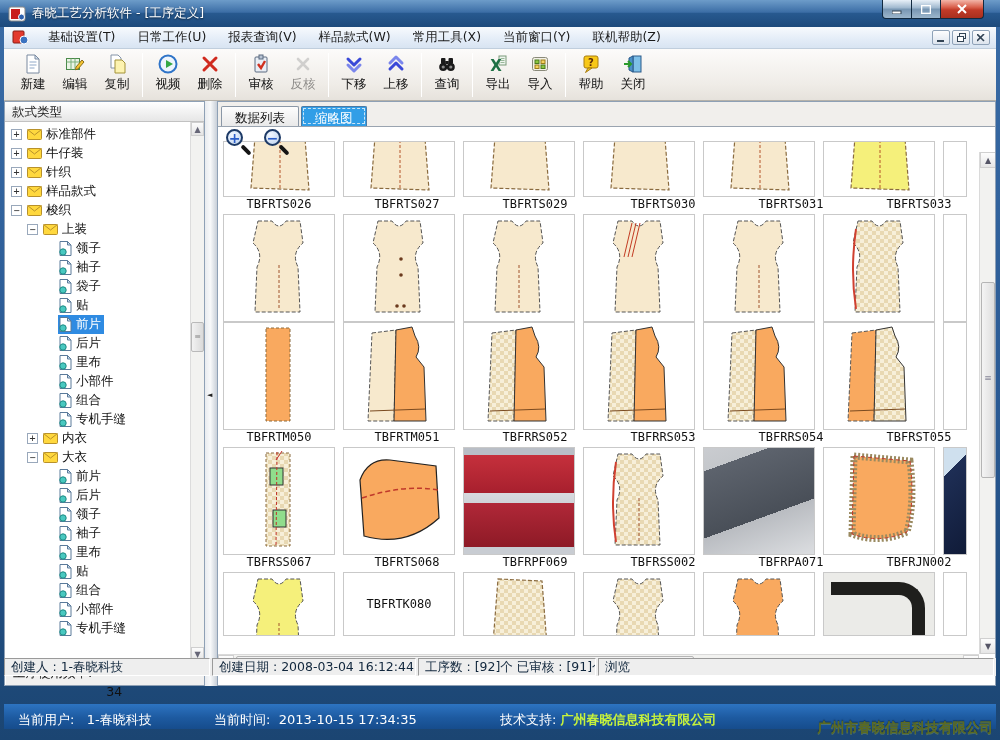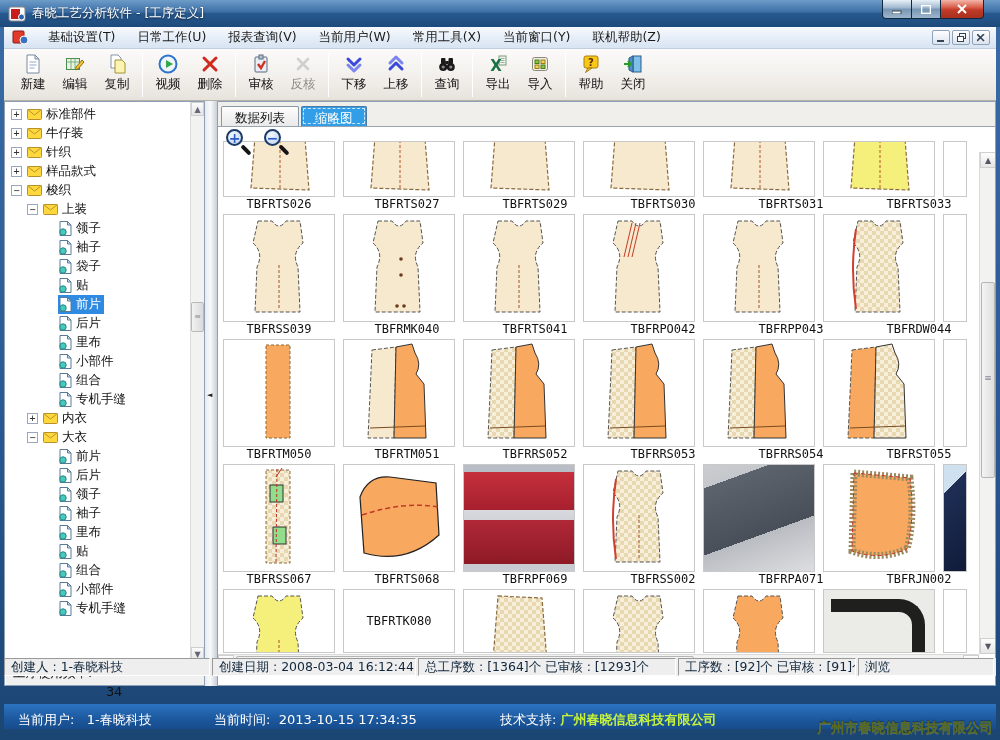--- a/index.html
+++ b/index.html
@@ -170,21 +170,21 @@
   <span class="menu-appicon">
     <svg width="17" height="15" viewBox="0 0 17 15">
         <rect x="1" y="1" width="11" height="12" rx="1" fill="#e33a2e" stroke="#8a1d14"></rect>
         <circle cx="12" cy="10" r="4" fill="#3a72c0" stroke="#fff"></circle>
       </svg>
   </span>
   <span style="display:flex">
       <div class="menu-item">基础设置(T)</div>
       <div class="menu-item">日常工作(U)</div>
       <div class="menu-item">报表查询(V)</div>
-      <div class="menu-item">当前用户(W)</div>
+      <div class="menu-item">样品款式(W)</div>
       <div class="menu-item">常用工具(X)</div>
       <div class="menu-item">当前窗口(Y)</div>
       <div class="menu-item">联机帮助(Z)</div>
     </span>
   <span class="mdi-btns">
     <span class="mdi-btn">
         <svg width="8" height="8">
           <rect x="0" y="6" width="7" height="2" fill="#345"></rect>
         </svg>
       </span>
@@ -343,20 +343,21 @@
           <rect x="10" y="2" width="8" height="16" fill="#7ec0e8" stroke="#2a5a8a"></rect>
           <path d="M10 2 L6 4 V16 L10 18 Z" fill="#4a90c8" stroke="#2a5a8a"></path>
           <path d="M1 10 h6 M5 7 l3 3 -3 3" stroke="#2a9a2a" stroke-width="2" fill="none"></path>
         </svg>
       </span>
       <span class="tb-lb">关闭</span>
     </div>
   </div>
 
 <div class="sidebar">
+  <div class="side-header">款式类型</div>
   <div class="tree">
     <div class="tree-rows">
         <div class="tree-row" style="padding-left: 6px;">
           <span class="expander">+</span>
           <span class="row-body">
             <span class="tree-ic">
               <svg width="15" height="11" viewBox="0 0 15 11">
                 <rect x="0.5" y="0.5" width="14" height="10" rx="1" fill="#ffd83e" stroke="#b8912a"></rect>
                 <path d="M0.5 0.5 L7.5 6 L14.5 0.5" fill="none" stroke="#b8912a"></path>
               </svg>
@@ -897,28 +898,20 @@
                   </pattern>
                 </defs>
                 <path d="M34 6 L48 6 Q55 16 62 6 L76 6 L79 28 Q67 38 74 52 L76 97 L31 97 L33 52 Q40 38 29 28 Z" fill="url(#chk)" stroke="#555" stroke-width="1" stroke-dasharray="4 2"></path>
                 <path d="M32 14 Q26 55 32 94" stroke="#d04030" stroke-width="2" fill="none"></path>
               </svg></div>
           </div>
           <div class="g-cell sliver">
             <div class="g-img"></div>
           </div>
         </div>
-        <div class="g-lrow">
-          <div class="g-lab">TBFRSS039</div>
-          <div class="g-lab">TBFRMK040</div>
-          <div class="g-lab">TBFRTS041</div>
-          <div class="g-lab">TBFRPO042</div>
-          <div class="g-lab">TBFRPP043</div>
-          <div class="g-lab">TBFRDW044</div>
-        </div>
         <div class="g-row">
           <div class="g-cell">
             <div class="g-img"><svg width="110" height="106" viewBox="0 0 110 106">
                 <defs>
                   <pattern id="chk" width="8" height="8" patternUnits="userSpaceOnUse">
                     <rect width="8" height="8" fill="#f7efd9"></rect>
                     <rect width="4" height="4" fill="#e8d8b2"></rect>
                     <rect x="4" y="4" width="4" height="4" fill="#e8d8b2"></rect>
                   </pattern>
                 </defs>
@@ -1162,21 +1155,20 @@
       <div class="arr left">◄</div>
       <div class="hsb-thumb">≡</div>
       <div class="arr right">►</div>
     </div>
   </div>
 </div>
 
 <div class="status1">
   <div class="sec" style="width:206px">创建人 : 1-春晓科技</div>
   <div class="sec" style="width:204px">创建日期 : 2008-03-04 16:12:44</div>
-  <div class="sec" style="width:258px">总工序数 : [1364]个   已审核 : [1293]个</div>
   <div class="sec" style="width:178px">工序数 : [92]个   已审核 : [91]个</div>
   <div class="sec" style="flex:1">浏览</div>
 </div>
 <div class="status2">
   <span class="s2 s2-user"><span>当前用户:</span>&nbsp;&nbsp;&nbsp;<span>1-春晓科技</span></span>
   <span class="s2 s2-time"><span>当前时间:</span>&nbsp;&nbsp;<span>2013-10-15 17:34:35</span></span>
   <span class="s2"><span>技术支持:</span>&nbsp;<span class="hl">广州春晓信息科技有限公司</span></span>
 </div>
 <div class="corner-mark">广州市春晓信息科技有限公司</div>
 

